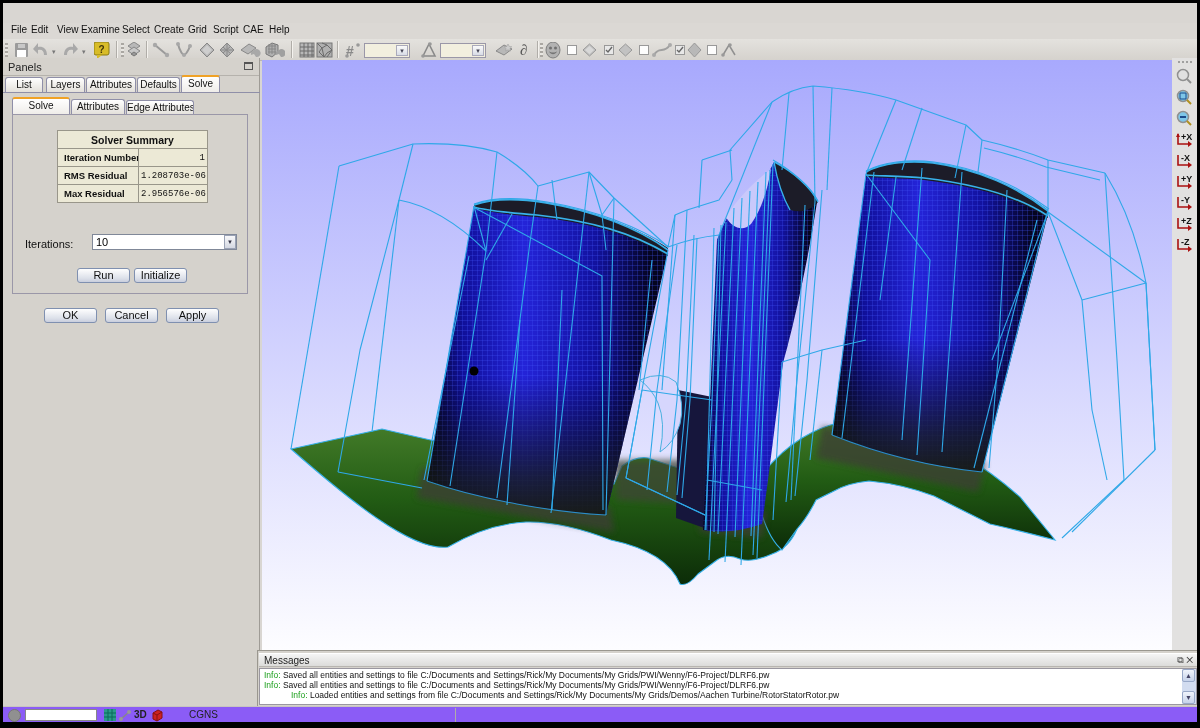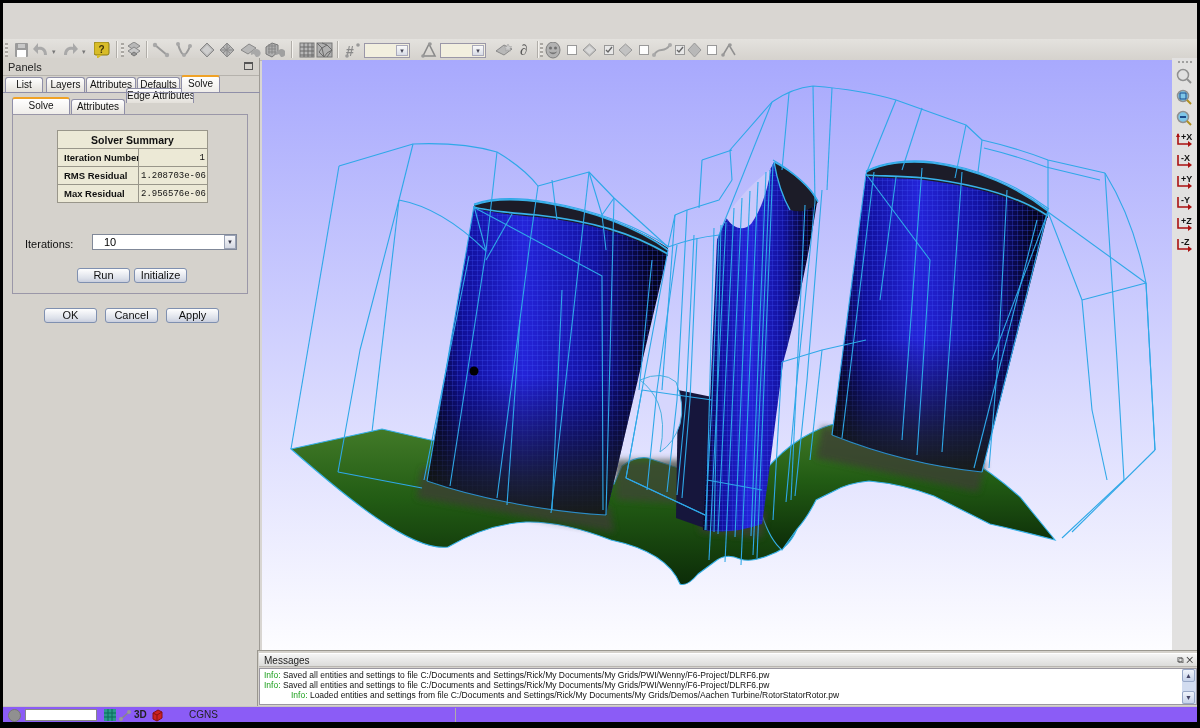--- a/index.html
+++ b/index.html
@@ -43,21 +43,21 @@
 
 #soltable { position:absolute; left:44px; top:15px; width:150px; table-layout:fixed; border-collapse:collapse; font-size:10.5px; }
 #soltable td { border:1px solid #99968a; background:#ece9d6; height:18px; padding:0 6px; color:#111; white-space:nowrap; overflow:hidden; }
 #soltable .hd { text-align:center; font-weight:bold; }
 #soltable .lbl { font-weight:bold; font-size:9.5px; width:81px; }
 #soltable .val { font-family:"Liberation Mono", monospace; font-size:9px; text-align:right; padding:0 2px; }
 
 .btn { position:absolute; font-size:11px; color:#111; text-align:center;
   background:linear-gradient(180deg,#fefefe,#dde1ea 70%,#c9cedd); border:1px solid #7f90b0; border-radius:3px; }
 #iterlabel { position:absolute; left:12px; top:123px; font-size:11px; color:#111; }
-#iterinput { position:absolute; left:79px; top:119px; width:145px; height:16px; background:#fff; border:1px solid #808898; font-size:11px; padding:1px 11px; font-family:"Liberation Sans",sans-serif;}
+#iterinput { position:absolute; left:79px; top:119px; width:145px; height:16px; background:#fff; border:1px solid #808898; font-size:11px; padding:1px 3px; font-family:"Liberation Sans",sans-serif;}
 #iterspin { position:absolute; left:211px; top:120px; width:12px; height:14px; background:linear-gradient(180deg,#f8f8fa,#d4d8e2); border:1px solid #9aa2b5; font-size:6px; text-align:center; line-height:13px; color:#334;}
 
 #viewport { position:absolute; left:259px; top:57px; width:910px; height:590px; background:linear-gradient(180deg,#a8a9fd 0%,#fdfdff 100%); overflow:hidden;}
 
 #righttb { position:absolute; left:1169px; top:55px; width:25px; height:592px; background:#e2e1e0; }
 #righttb svg { position:absolute; left:3px; }
 
 #messages { position:absolute; left:254px; top:647px; width:940px; height:56px; background:#d5d2cc; border-top:1px solid #9a978f; border-left:1px solid #9a978f;}
 #msgtitle { position:absolute; left:1px; top:2px; width:938px; height:14px; background:linear-gradient(180deg,#f5f5f5,#dcdcda); font-size:10px; color:#222; padding:1px 0 0 5px; border-top:1px solid #fff; border-bottom:1px solid #b8b5b0;}
 #msgbody { position:absolute; left:1px; top:17px; width:938px; height:37px; background:#fff; border:1px solid #9a97a0; font-size:8.5px; color:#111; }
@@ -66,20 +66,32 @@
 #msgscroll { position:absolute; right:0px; top:0px; width:14px; height:35px; background:#d2dcf0; }
 .sbtn { position:absolute; left:0; width:13px; height:13px; background:linear-gradient(180deg,#f0f4fc,#c6d2ea); border:1px solid #98a8c8; border-radius:2px; font-size:7px; text-align:center; line-height:12px; color:#446;}
 #msgicons { position:absolute; right:4px; top:4px; font-size:9px; color:#333; }
 
 #status { position:absolute; left:0; top:703px; width:1194px; height:16px; background:#8b5cf6; font-size:11px; color:#222; border-top:1px solid #c8c5c0;}
 #status .it { position:absolute; }
 </style>
 </head>
 <body>
 <div id="frame">
+  <div id="menubar">
+    <span style="left:8px;">File</span>
+      <span style="left:28px;">Edit</span>
+      <span style="left:54px;">View</span>
+    <span style="left:78px;">Examine</span>
+      <span style="left:119px;">Select</span>
+      <span style="left:151px;">Create</span>
+    <span style="left:185px;">Grid</span>
+      <span style="left:210px;">Script</span>
+      <span style="left:240px;">CAE</span>
+    <span style="left:266px;">Help</span>
+  </div>
   <div id="toolbar">
     <div class="grip" style="left:2px;"></div>
     <svg style="left:11px;" width="15" height="16" viewBox="0 0 15 16">
         <rect x="1" y="1" width="13" height="14" rx="1" fill="#9b9b9b"></rect>
         <rect x="3" y="8" width="9" height="7" fill="#fff"></rect>
         <rect x="4" y="2" width="7" height="4" fill="#c8c8c8"></rect>
       </svg>
     <svg style="left:30px;" width="17" height="16" viewBox="0 0 17 16">
         <path d="M14 13 C14 6 9 4 5 5 L5 1 L0 7 L5 12 L5 8 C9 7 11 9 11 13 Z" fill="#a9a9a9"></path>
       </svg>
@@ -208,21 +220,21 @@
     <div id="paneltitle">Panels</div>
     <div id="pfloat"></div>
     <div class="tab" style="left:2px; top:19px; width:38px;">List</div>
     <div class="tab" style="left:43px; top:19px; width:39px;">Layers</div>
     <div class="tab" style="left:83px; top:19px; width:50px;">Attributes</div>
     <div class="tab" style="left:134px; top:19px; width:43px;">Defaults</div>
     <div class="tab tabactive" style="left:178px; top:17px; width:39px;">Solve</div>
     <div id="tabline1"></div>
     <div class="tab tabactive" style="left:9px; top:39px; width:58px;">Solve</div>
     <div class="tab" style="left:68px; top:41px; width:54px;">Attributes</div>
-    <div class="tab" style="left:123px; top:30px; width:68px;">Edge Attributes</div>
+    <div class="tab" style="left:123px; top:42px; width:68px;">Edge Attributes</div>
     <div id="innerbox">
       <table id="soltable">
         <colgroup>
             <col style="width:81px">
             <col style="width:69px">
           </colgroup>
         <tbody>
             <tr>
               <td class="hd" colspan="2">Solver Summary</td>
             </tr>

